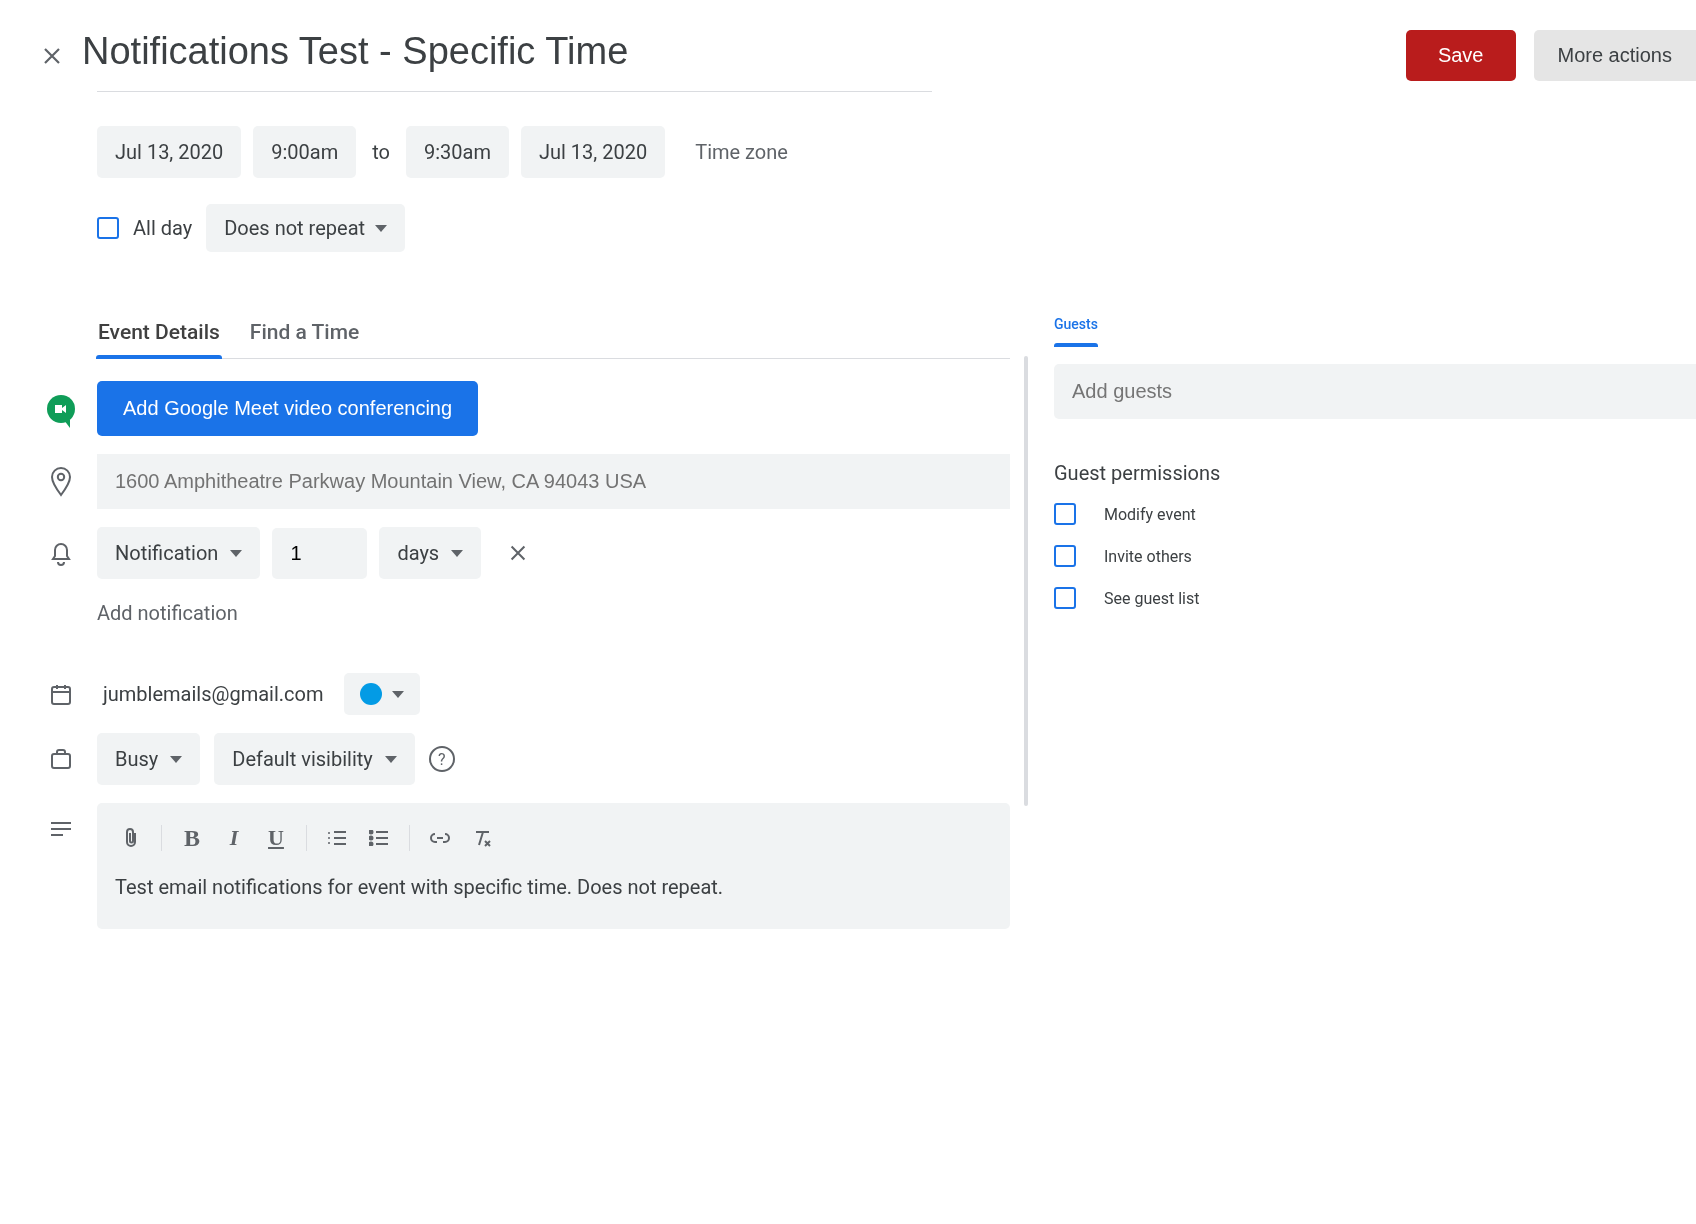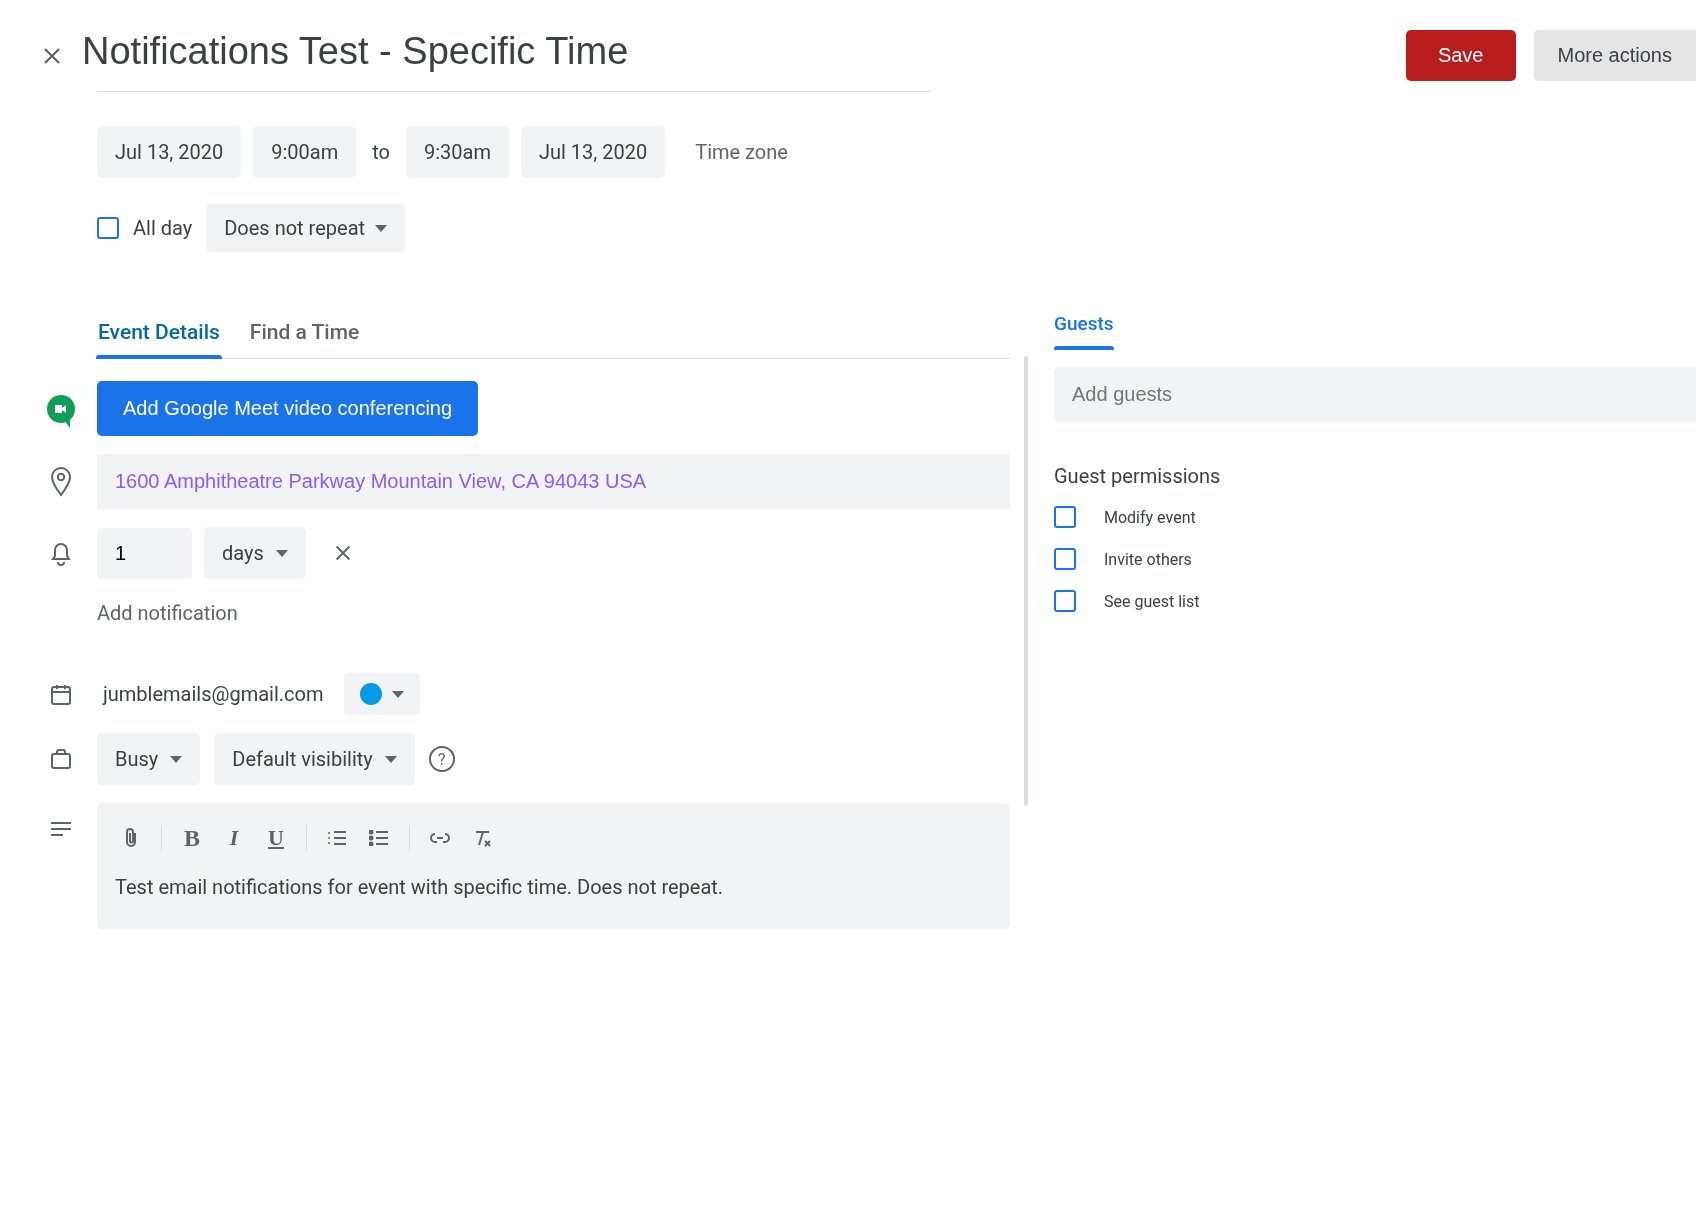--- a/index.html
+++ b/index.html
@@ -157,21 +157,21 @@
   }
   .tab {
     font-size: 21px;
     font-weight: 500;
     padding: 8px 2px 14px 2px;
     color: #5f6368;
     cursor: pointer;
     position: relative;
   }
   .tab.active {
-    color: #0369a1;
+    color: #404040;
   }
   .tab.active::after {
     content: "";
     position: absolute;
     left: 0; right: 0; bottom: -1px;
     height: 4px;
     background: #1a73e8;
     border-radius: 3px 3px 0 0;
   }
   .row {
@@ -216,21 +216,21 @@
     border-right: 0px solid transparent;
     border-top: 8px solid #0f9d58;
   }
   .loc-input {
     flex: 1;
     background: #f1f3f4;
     border: none;
     border-radius: 0;
     padding: 16px 18px;
     font-size: 20px;
-    color: #8b5cf6;
+    color: #737373;
     outline: none;
   }
   .notif-row {
     display: flex; align-items: center; gap: 12px;
   }
   .notif-chip {
     background: #f1f3f4;
     border-radius: 5px;
     padding: 14px 18px;
     font-size: 20px;
@@ -307,21 +307,21 @@
     background: #dadce0;
     margin: 0 8px;
   }
   .desc-text {
     padding: 6px 18px 0 18px;
     font-size: 20px;
     color: #3c4043;
   }
   
   .right-tab {
-    font-size: 19px; font-weight: 500;
+    font-size: 14px; font-weight: 500;
     color: #1a73e8;
     padding-bottom: 14px;
     position: relative;
     display: inline-block;
   }
   .right-tab::after {
     content: "";
     position: absolute;
     left: 0; bottom: -1px;
     width: 100%;
@@ -420,20 +420,24 @@
       </div>
 
       <div class="row">
         <div class="row-icon">
           <svg width="24" height="26" viewBox="0 0 24 26" fill="none" stroke="#5f6368" stroke-width="2">
             <path d="M4 19 h16 l-2 -3 v-6 a6 6 0 0 0 -12 0 v6 z"></path>
             <path d="M9 22 a3 3 0 0 0 6 0"></path>
           </svg>
         </div>
         <div class="notif-row">
+          <div class="notif-chip">
+            <span>Notification</span>
+            <span class="triangle"></span>
+          </div>
           <input class="notif-num" value="1" style="">
           <div class="notif-chip">
             <span>days</span>
             <span class="triangle"></span>
           </div>
           <svg class="x-icon" viewBox="0 0 24 24" fill="none">
             <path d="M5 5 L19 19 M19 5 L5 19"></path>
           </svg>
         </div>
       </div>

